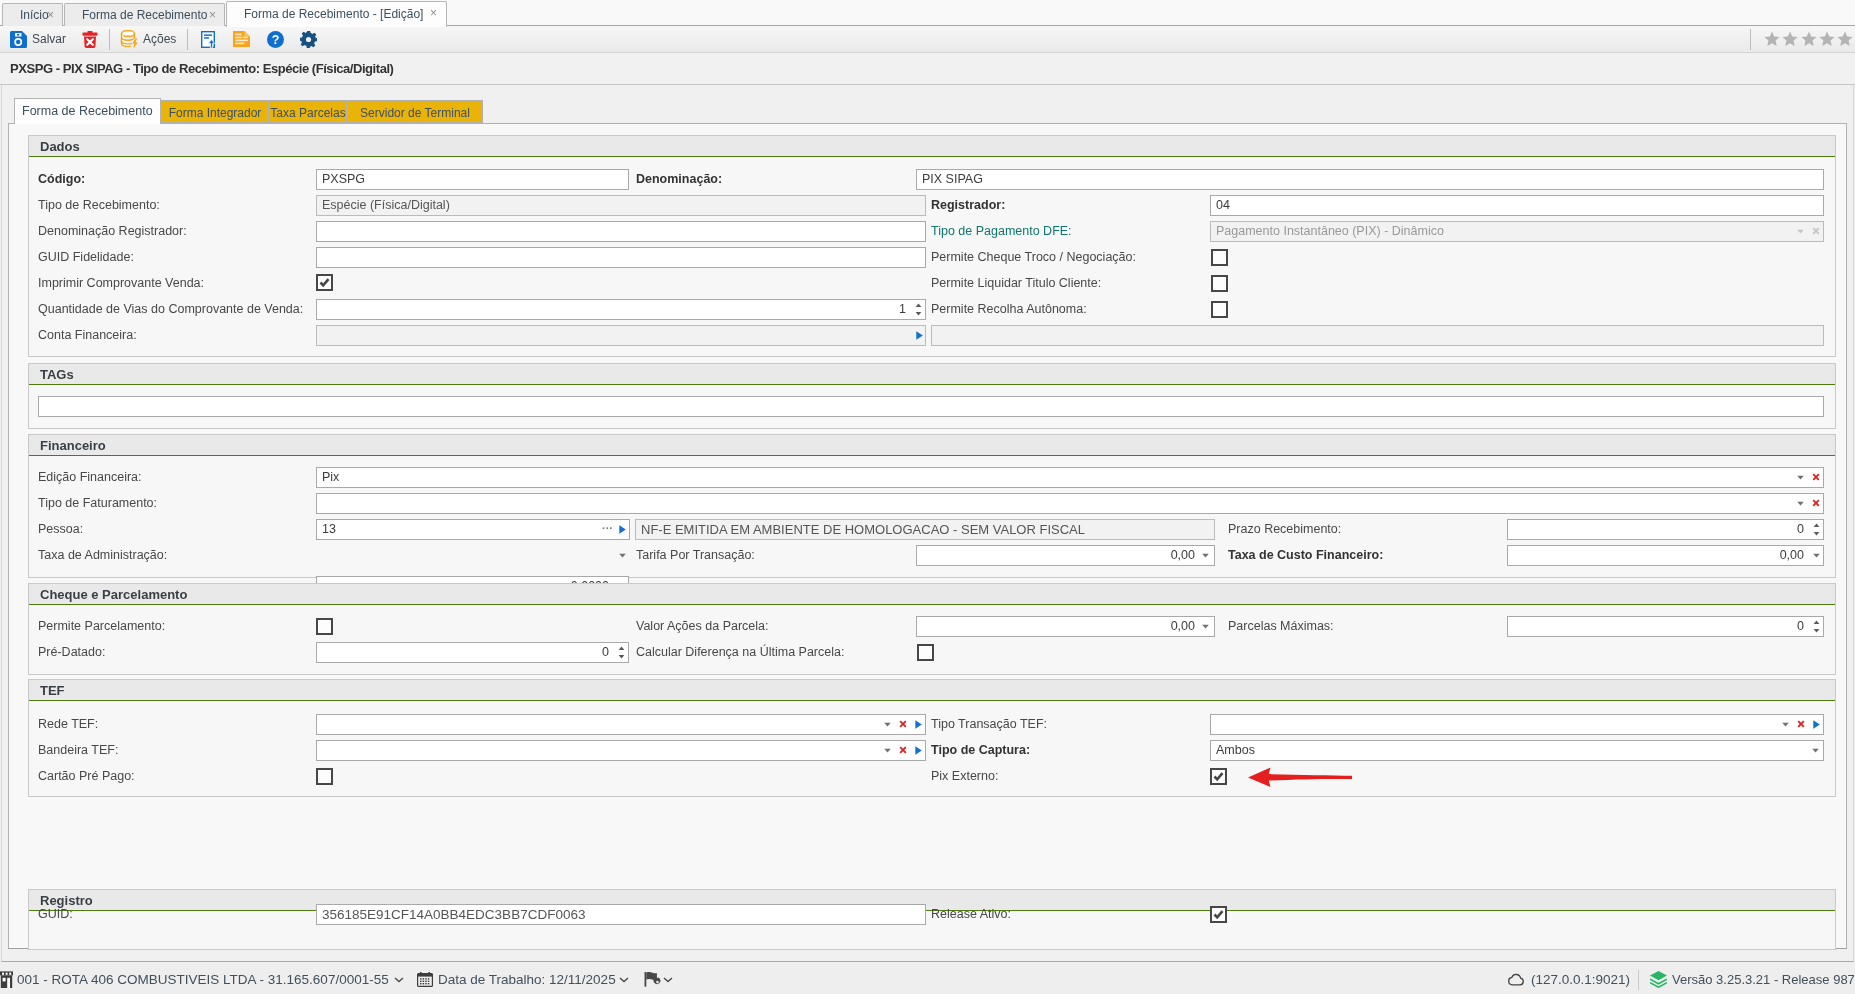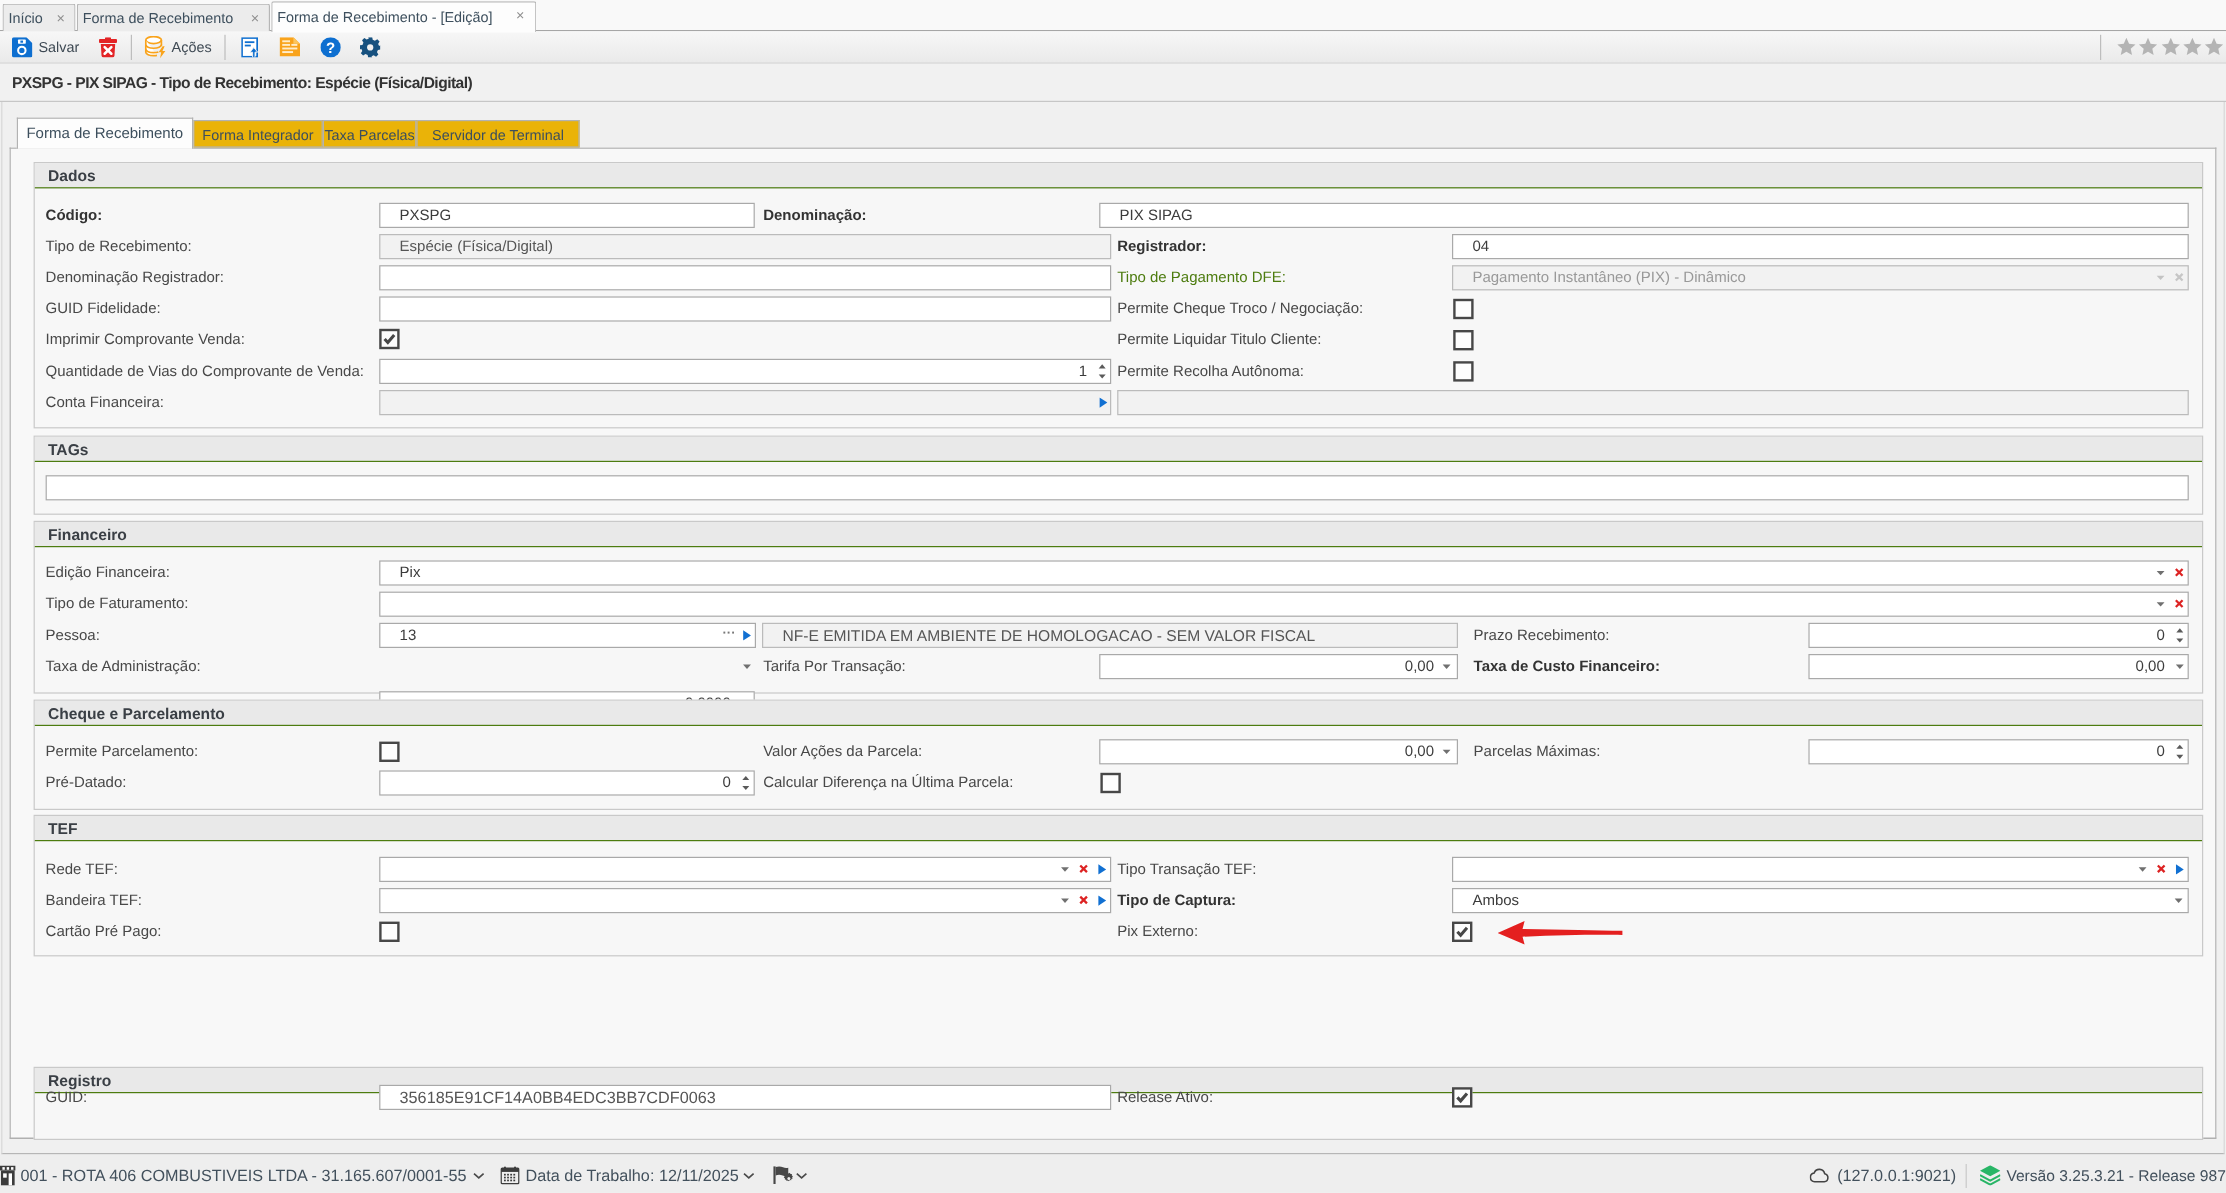--- a/index.html
+++ b/index.html
@@ -1,25 +1,25 @@
 <!DOCTYPE html>
 <html><head><meta charset="utf-8"><style>
 *{margin:0;padding:0;box-sizing:border-box}
 html,body{width:1855px;height:994px;overflow:hidden;background:#f0f0f0;font-family:"Liberation Sans",sans-serif;-webkit-font-smoothing:antialiased}
 .abs{position:absolute}
 .lbl{position:absolute;height:21px;line-height:21px;font-size:12.5px;color:#484848;white-space:nowrap}
 .b{font-weight:bold;color:#333}
-.dis{color:#4d7c0f}
-.inp{position:absolute;height:21px;background:#fff;border:1px solid #a9a9a9;font-size:12.5px;color:#3c3c3c;line-height:19px;padding:0 16px;white-space:nowrap;overflow:hidden}
+.dis{color:#0f766e}
+.inp{position:absolute;height:21px;background:#fff;border:1px solid #a9a9a9;font-size:12.5px;color:#3c3c3c;line-height:19px;padding:0 5px;white-space:nowrap;overflow:hidden}
 .gray{background:#f2f2f2;border-color:#bbbbbb;color:#555}
 .num{text-align:right;padding-right:19px}
 .cb{position:absolute;width:17px;height:17px;background:#fdfdfd;border:2px solid #474747}
 .sec{position:absolute;left:28px;width:1808px;border:1px solid #c9c9c9;background:#f7f7f7}
 .sech{height:21px;background:#e9e9e9;border-bottom:1px solid #4d7c0f;font-weight:bold;font-size:13px;color:#3a3f45;line-height:21px;padding-left:11px}
-.ttab{position:absolute;top:3px;height:23px;background:#ececec;border:1px solid #b6b6b6;border-bottom:none;border-radius:2px 2px 0 0;font-size:12px;color:#3d4f5d;line-height:22px;padding-left:4px}
+.ttab{position:absolute;top:3px;height:23px;background:#ececec;border:1px solid #b6b6b6;border-bottom:none;border-radius:2px 2px 0 0;font-size:12px;color:#3d4f5d;line-height:22px;padding-left:17px}
 .tx{position:absolute;top:0;line-height:22px;font-size:12px;color:#8f8f8f}
 .itab{position:absolute;height:25px;background:#eab308;border:1px solid #b2b2b2;font-size:12px;color:#3d4f5d;text-align:center;line-height:24px}
 </style></head><body>
 <div class="abs" style="left:0;top:0;width:1855px;height:26px;background:#f9f9f9;border-bottom:1px solid #a6a6a6"></div>
 <div class="ttab" style="left:2px;width:61px">Início<span class="tx" style="left:44px">×</span></div>
 <div class="ttab" style="left:64px;width:161px">Forma de Recebimento<span class="tx" style="left:144px">×</span></div>
 <div class="ttab" style="left:226px;width:221px;top:1px;height:26px;line-height:25px;background:#fdfdfd;z-index:2">Forma de Recebimento - [Edição]<span class="tx" style="left:203px">×</span></div>
 <div class="abs" style="left:0;top:26px;width:1855px;height:26px;background:linear-gradient(#f7f7f7,#eaeaea)"></div>
 <svg style="position:absolute;left:10px;top:31px" width="17" height="17" viewBox="0 0 17 17">
     <path d="M0 1.5 A1.5 1.5 0 0 1 1.5 0 H12 L17 5 V15.5 A1.5 1.5 0 0 1 15.5 17 H1.5 A1.5 1.5 0 0 1 0 15.5 Z" fill="#0e6fd0"></path>

